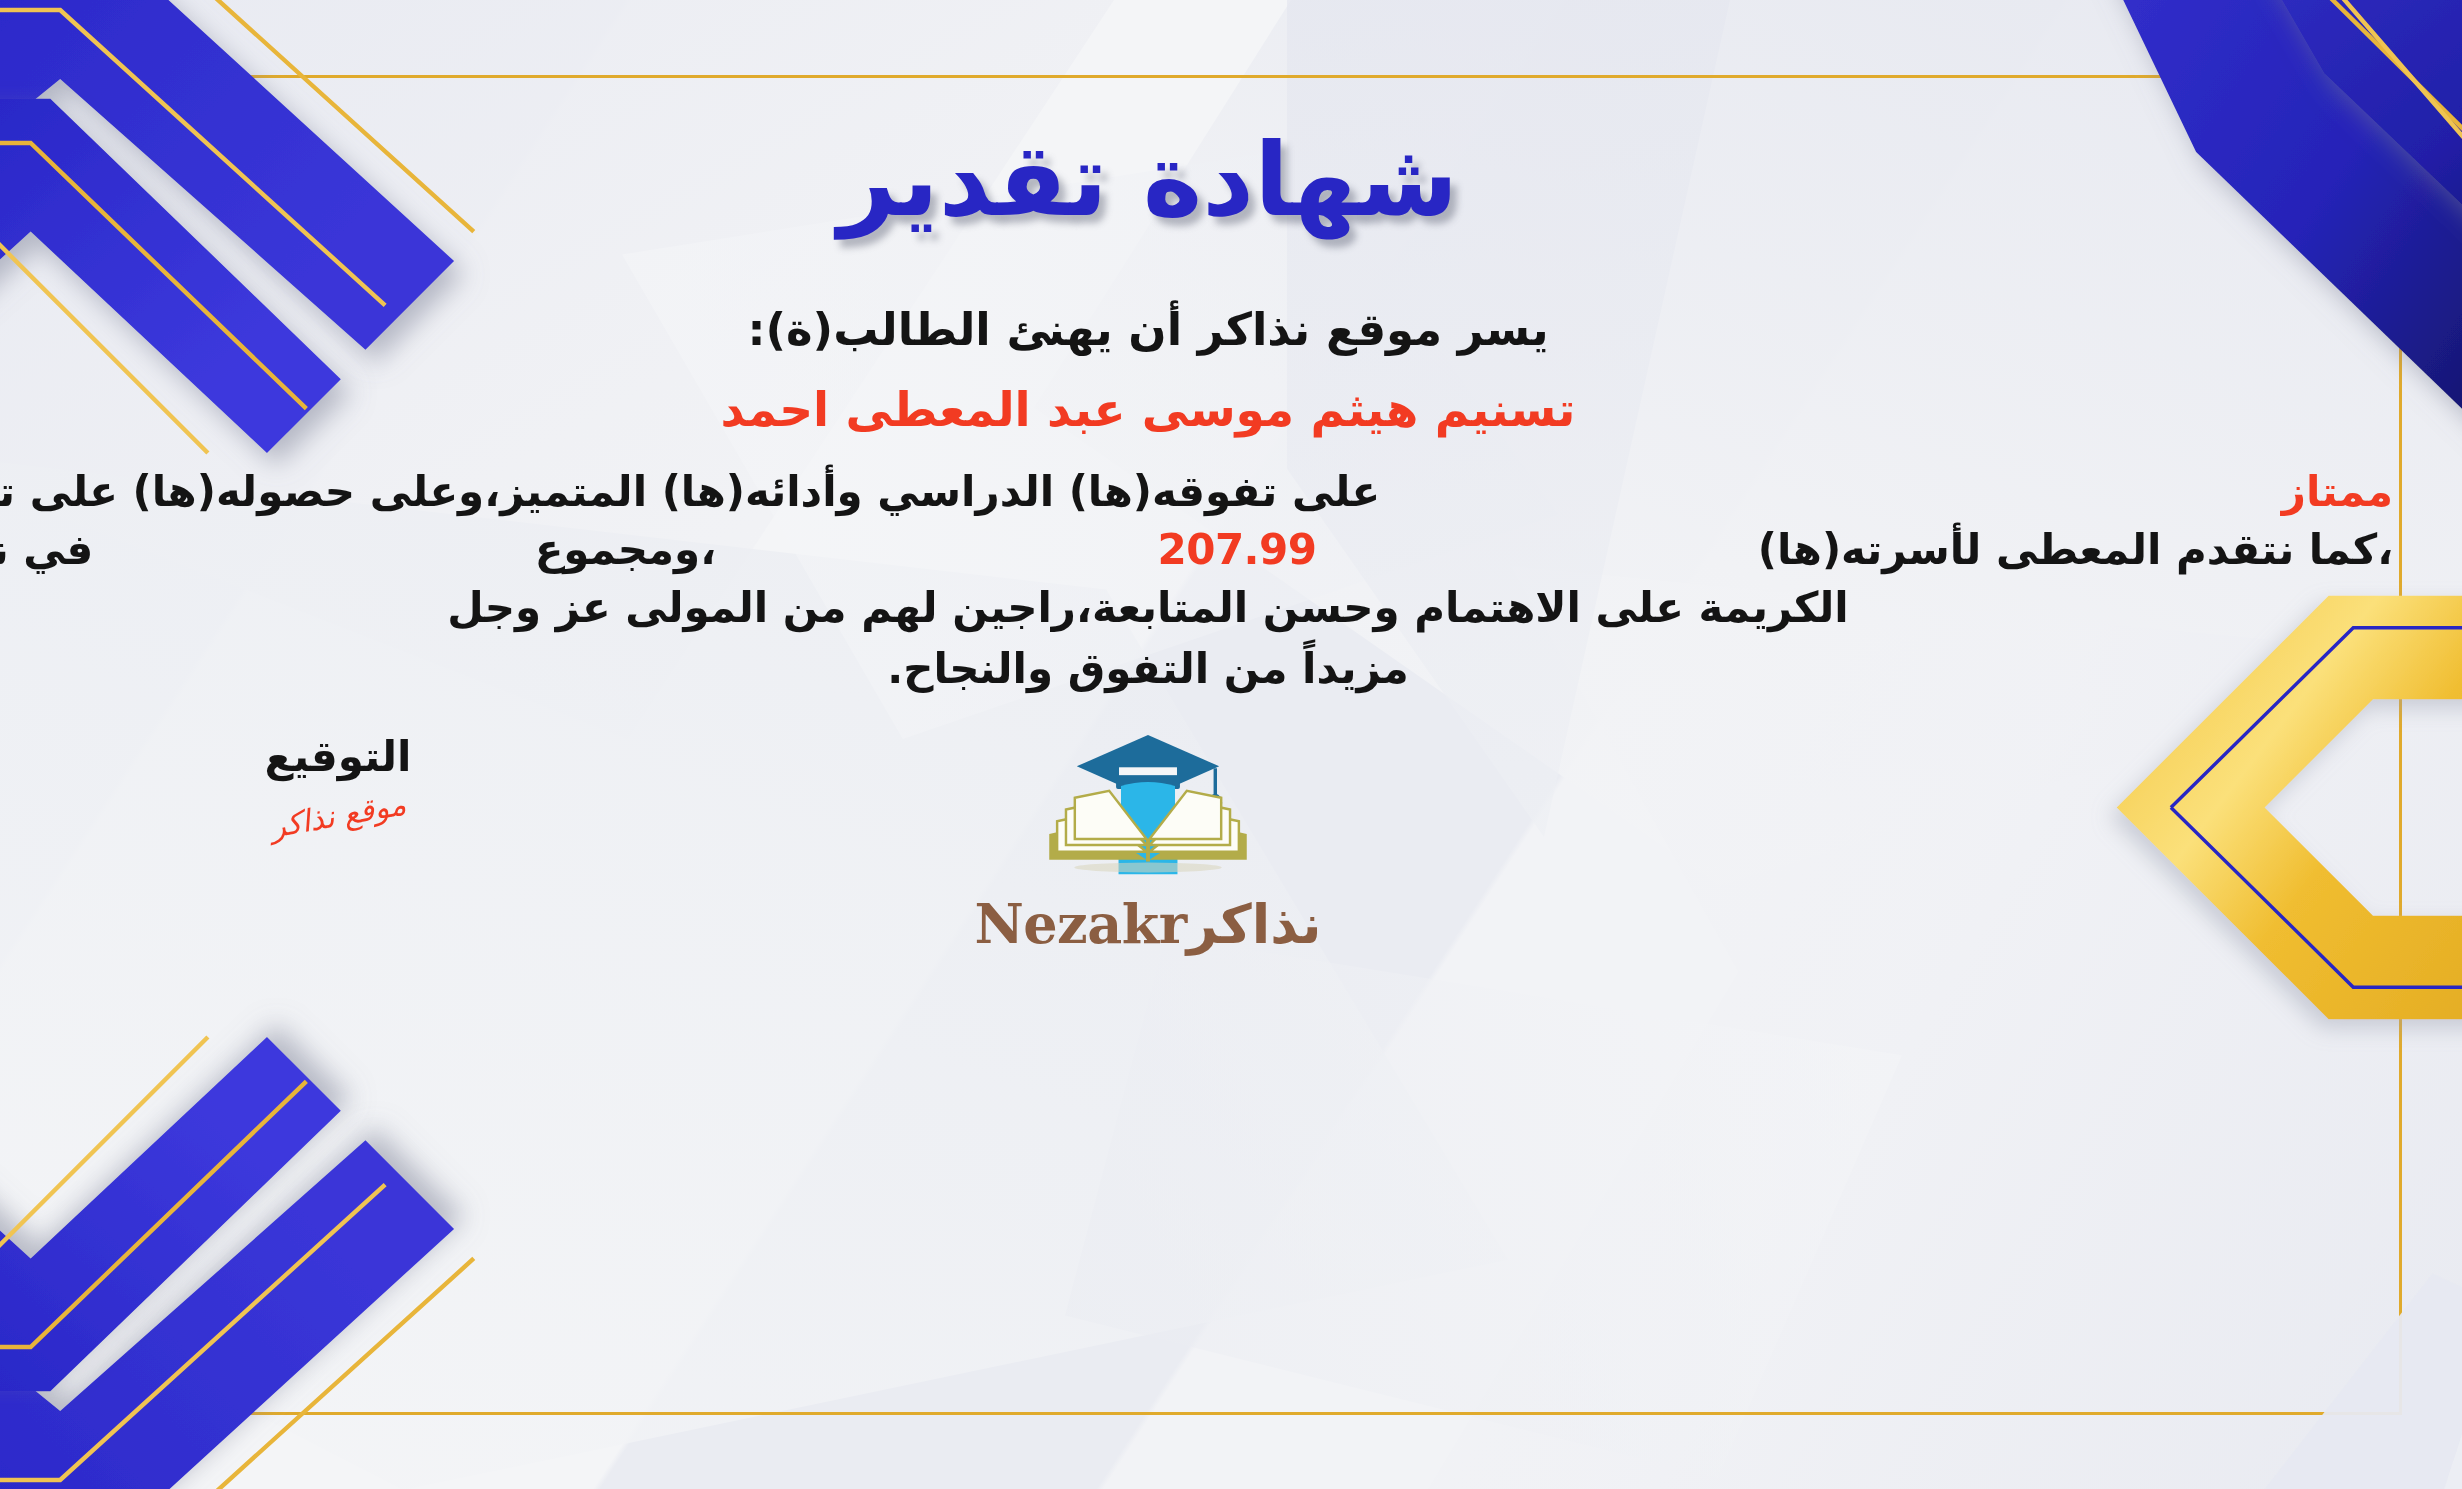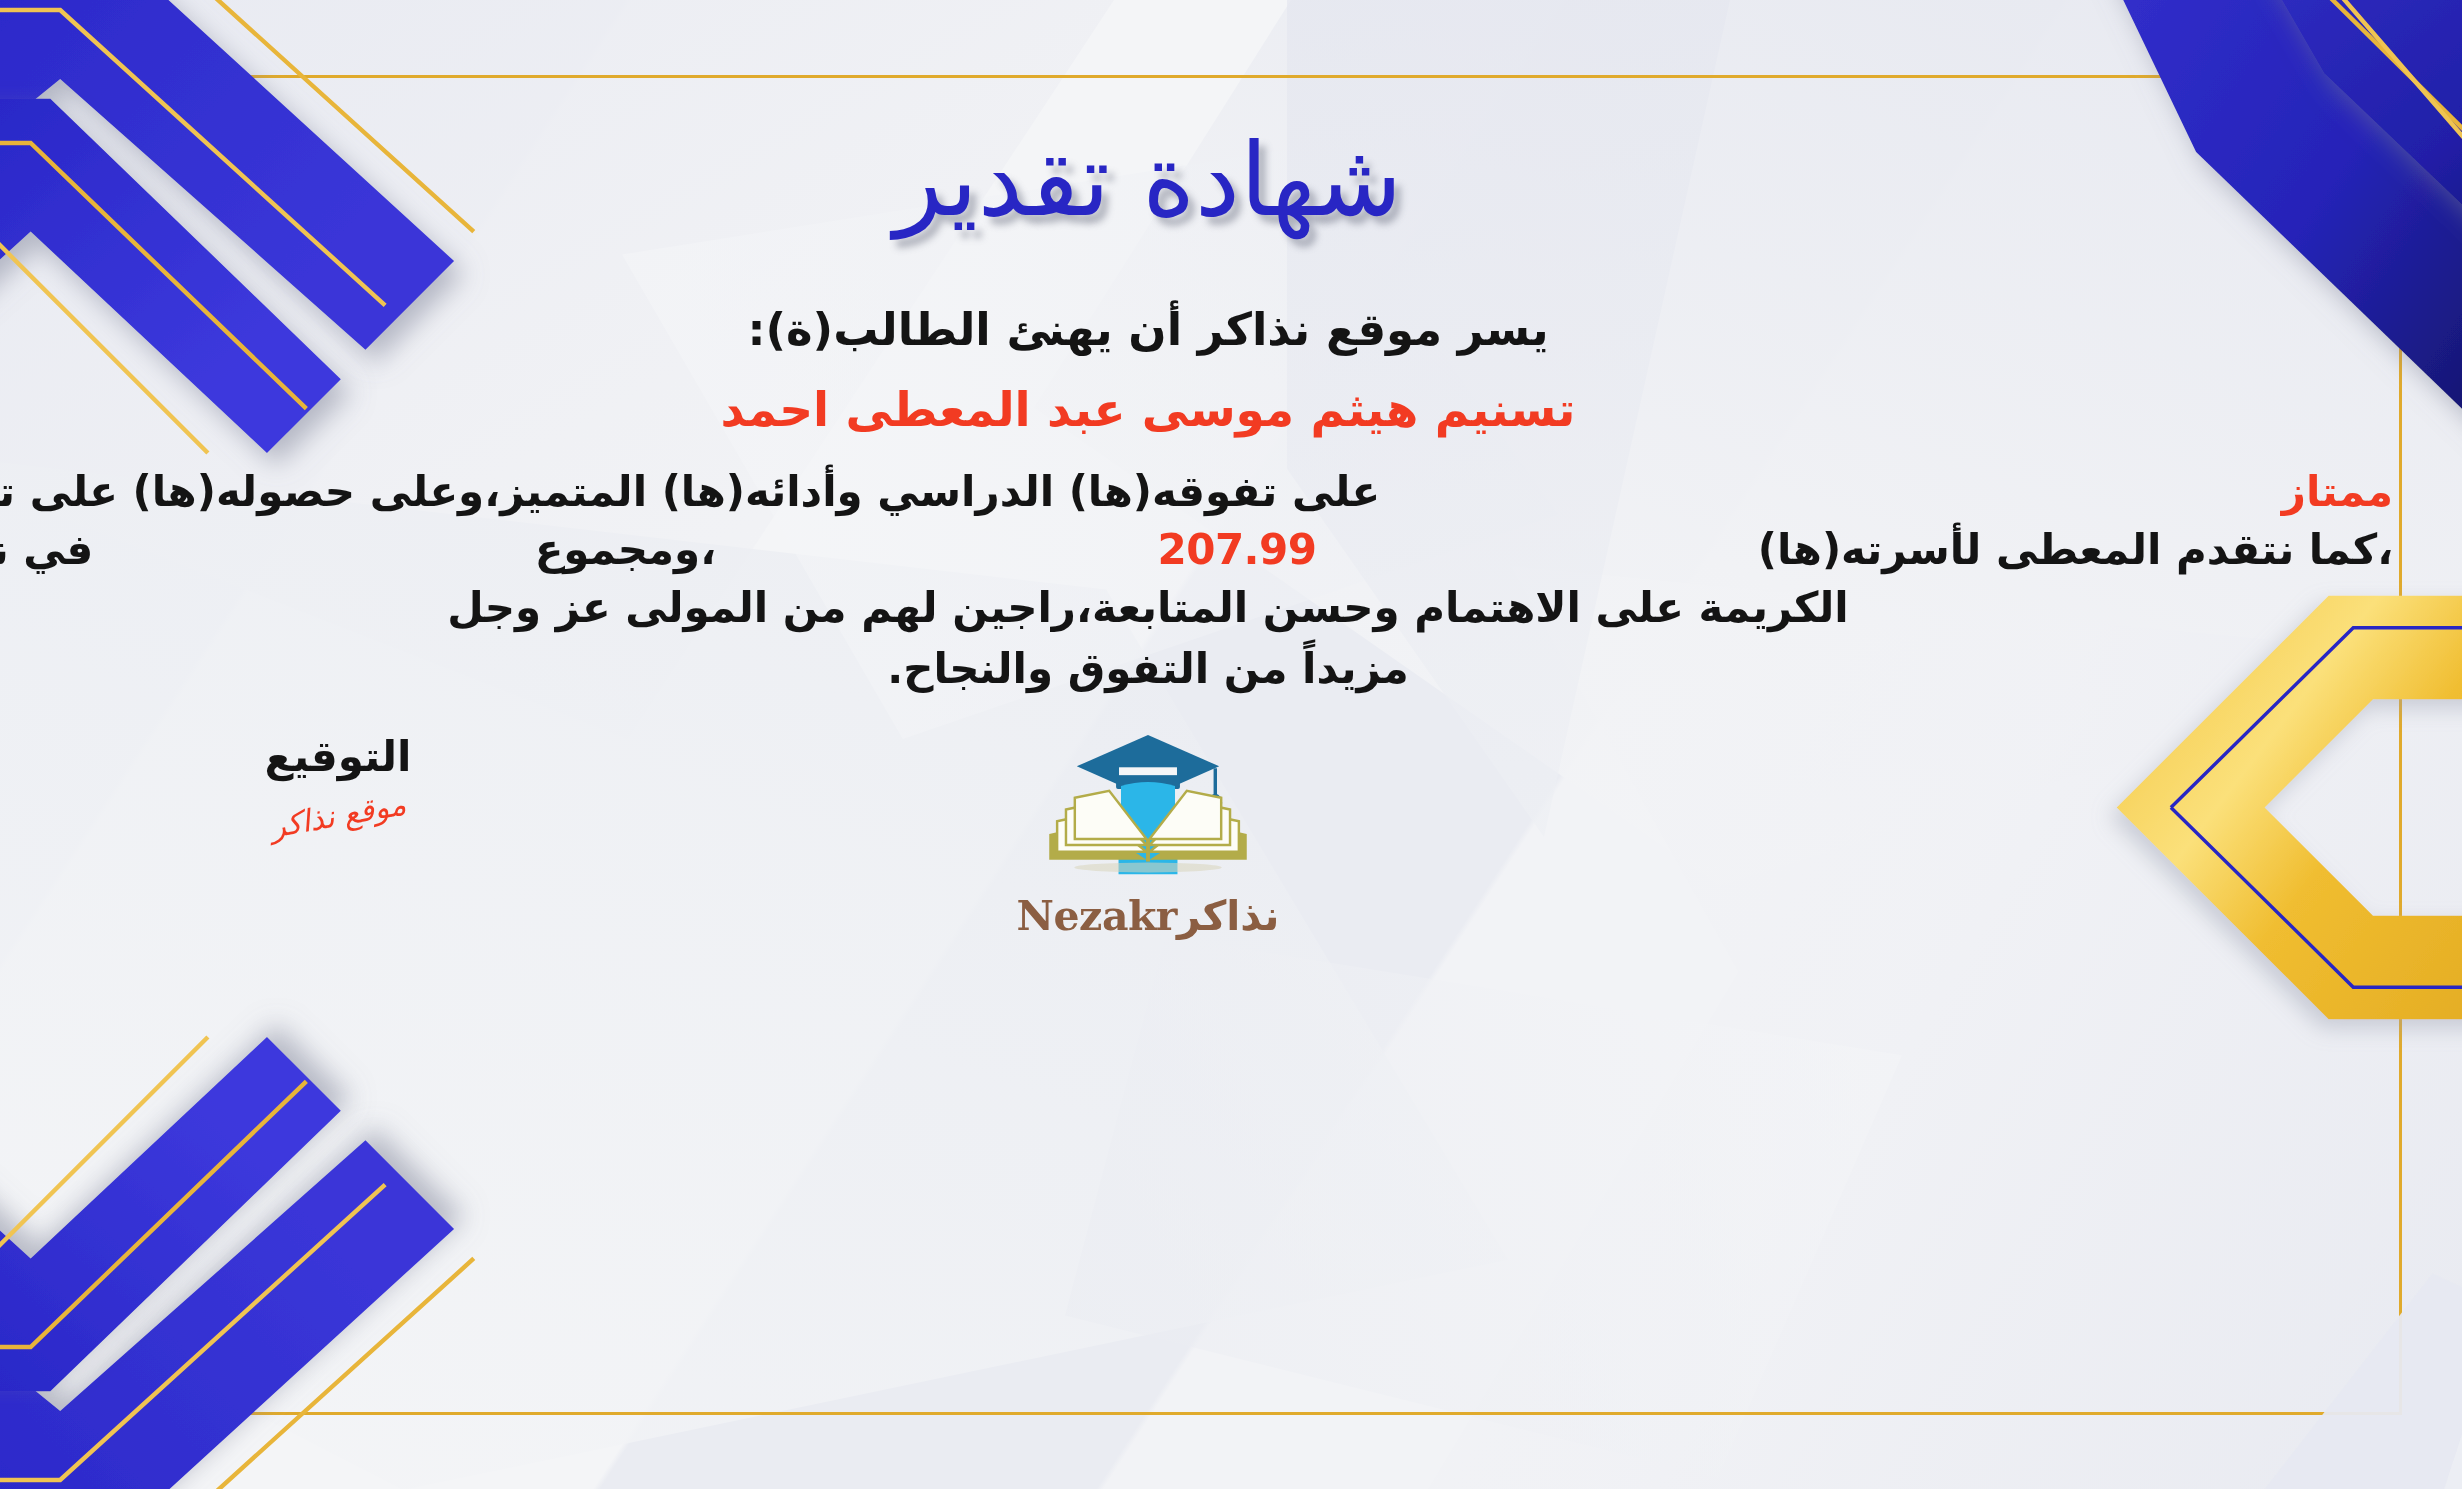--- a/index.html
+++ b/index.html
@@ -71,21 +71,21 @@
     padding-top:19.7px;
   }
 
   .cert-title{
     margin-top:9.8px;
     height:153px;
     display:flex;align-items:center;justify-content:center;
     width:100%;
   }
   .title-fallback{
-    font-size:101px;font-weight:normal;color:#2826c4;
+    font-size:101px;font-weight:bold;color:#2826c4;
     letter-spacing:2px;
     text-shadow:6.9px 7.9px 7.9px rgba(90,95,115,.42);
     font-family:"DejaVu Sans","Liberation Sans",sans-serif;
     line-height:1;
     direction:rtl;
   }
 
   .body-block{
     width:100%;
     margin-top:42px;
@@ -156,21 +156,21 @@
     position:absolute;
     left:50%;top:0;
     transform:translateX(-50%);
     width:364px;
     display:flex;flex-direction:column;align-items:center;
   }
   .logo-mark{width:212px;height:167px;}
   .logo-mark svg{width:100%;height:100%;display:block;}
   .logo-text{
     margin-top:-3px;
-    font-size:41px;
+    font-size:54px;
     font-weight:bold;
     color:#8b5e42;
     font-family:"DejaVu Serif","Liberation Serif",serif;
     direction:ltr;
     white-space:nowrap;
     letter-spacing:-0.5px;
   }
   .logo-text .ar{font-family:"DejaVu Sans","Liberation Sans",sans-serif;}
 </style>
 </head>

